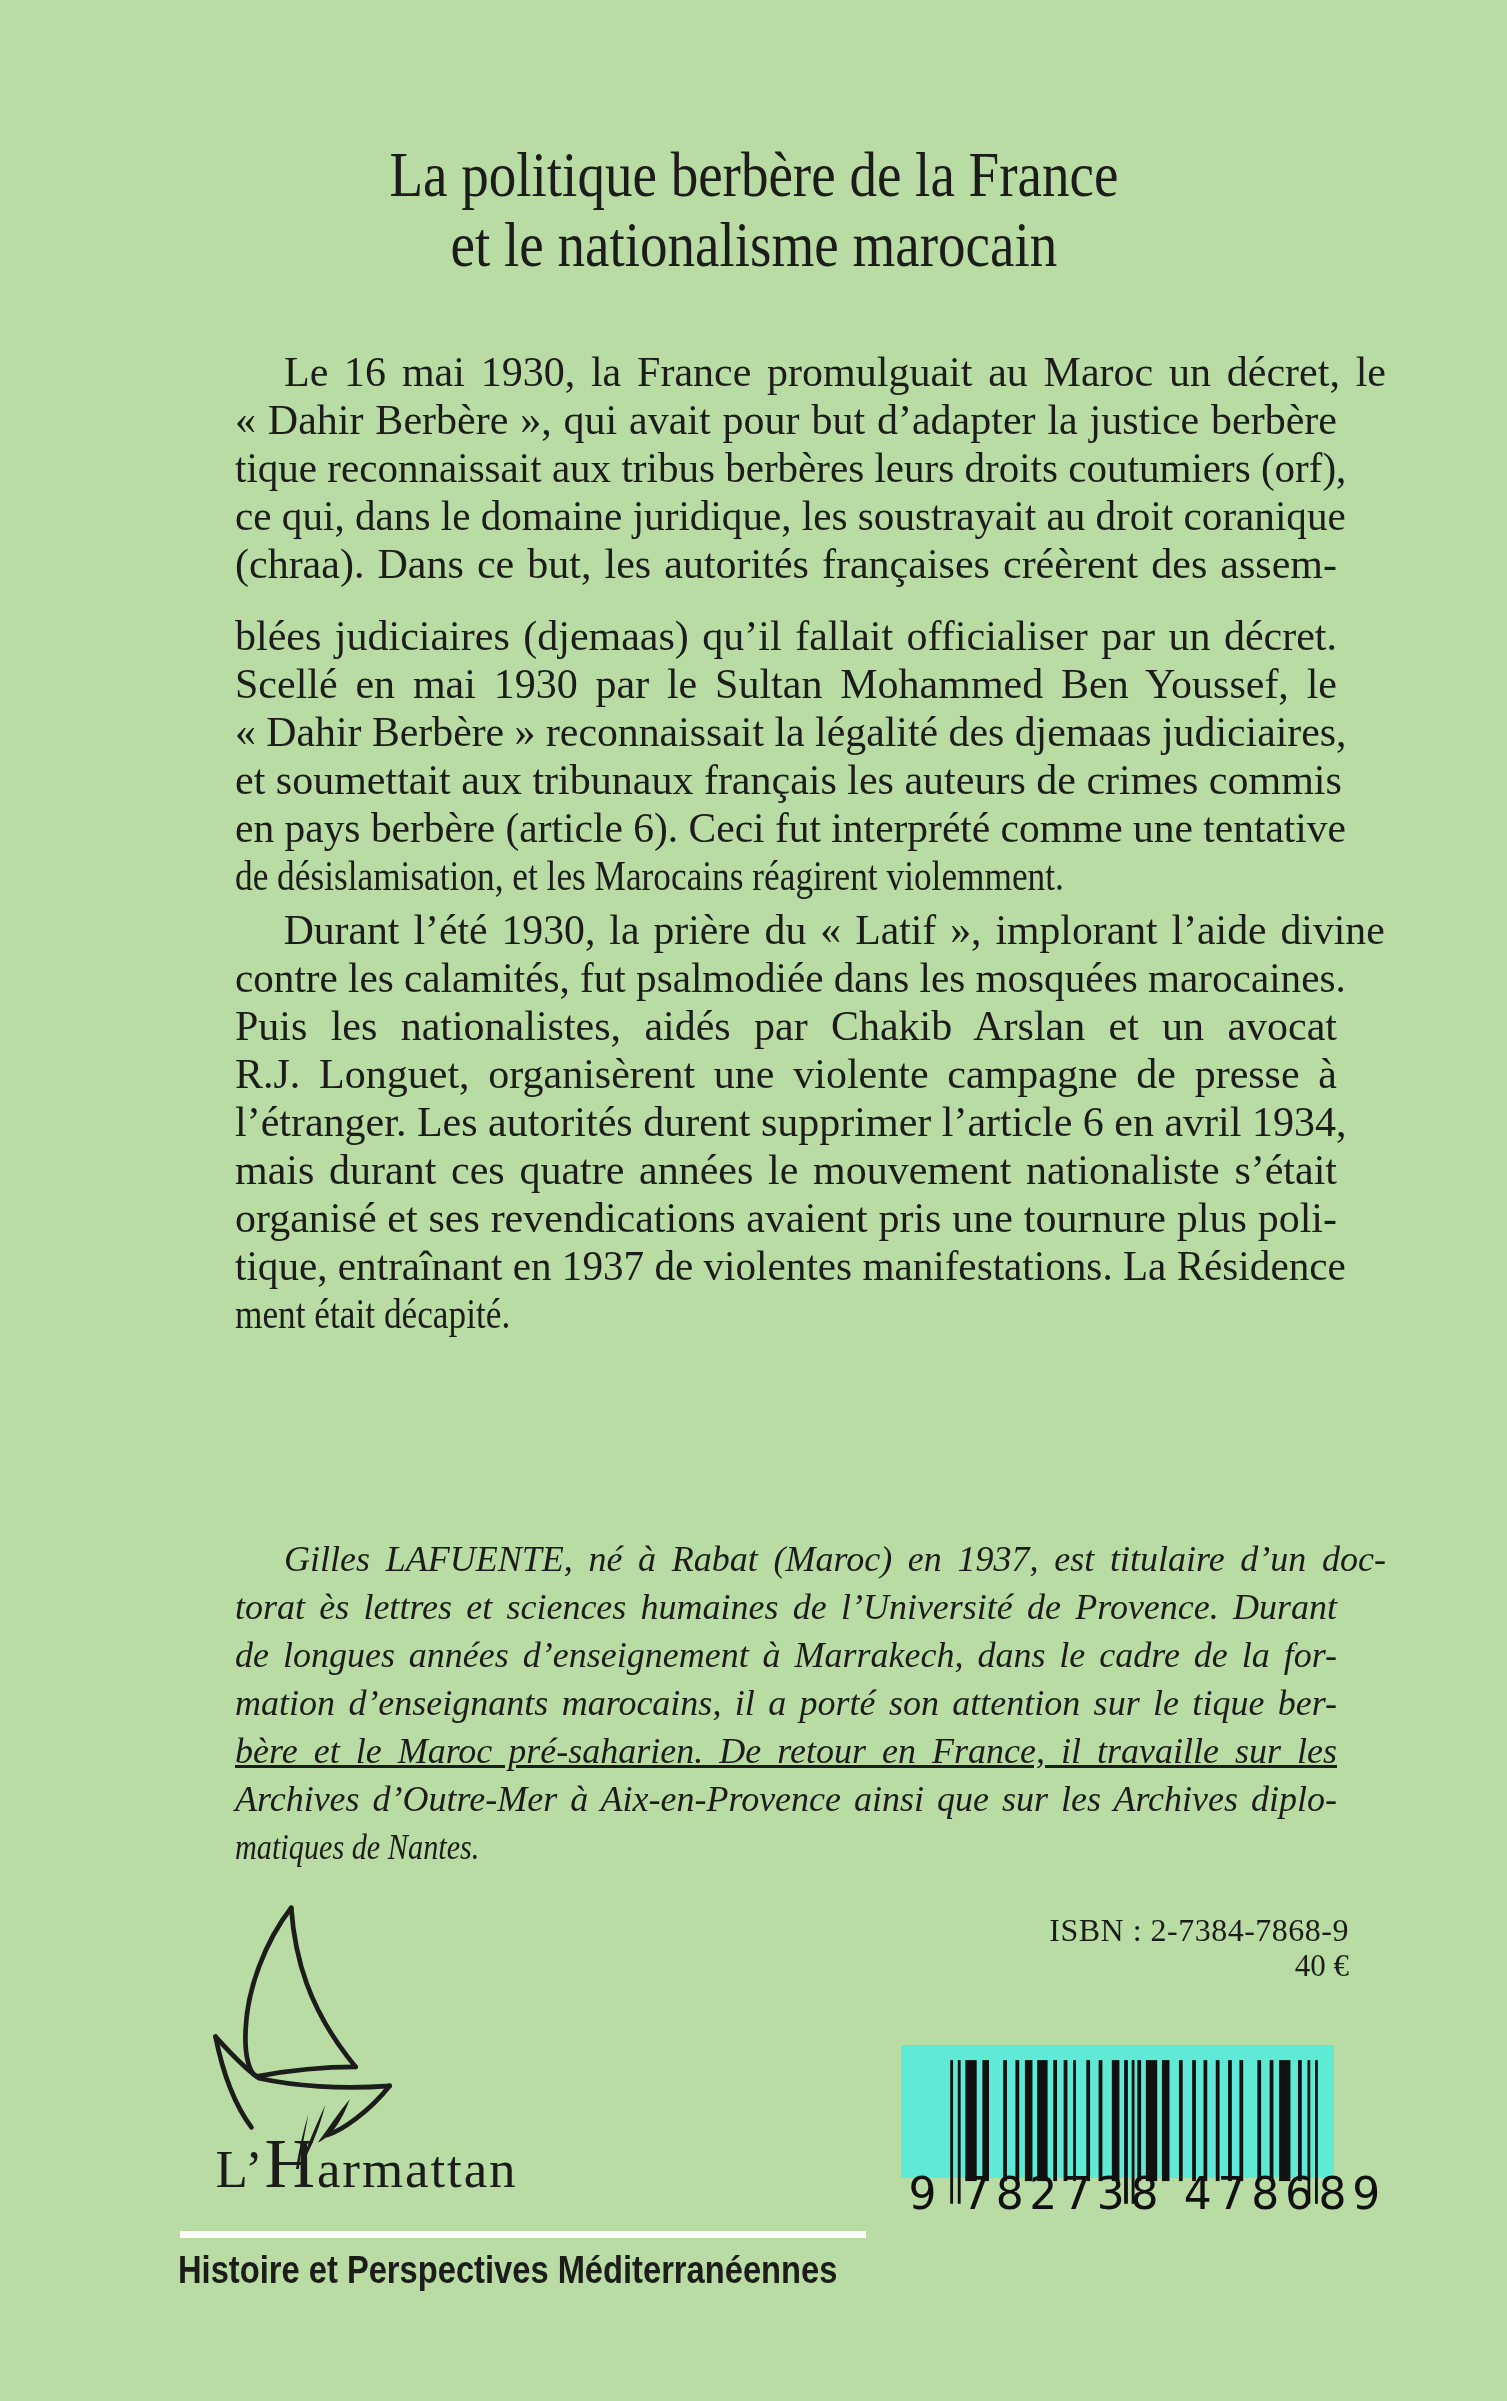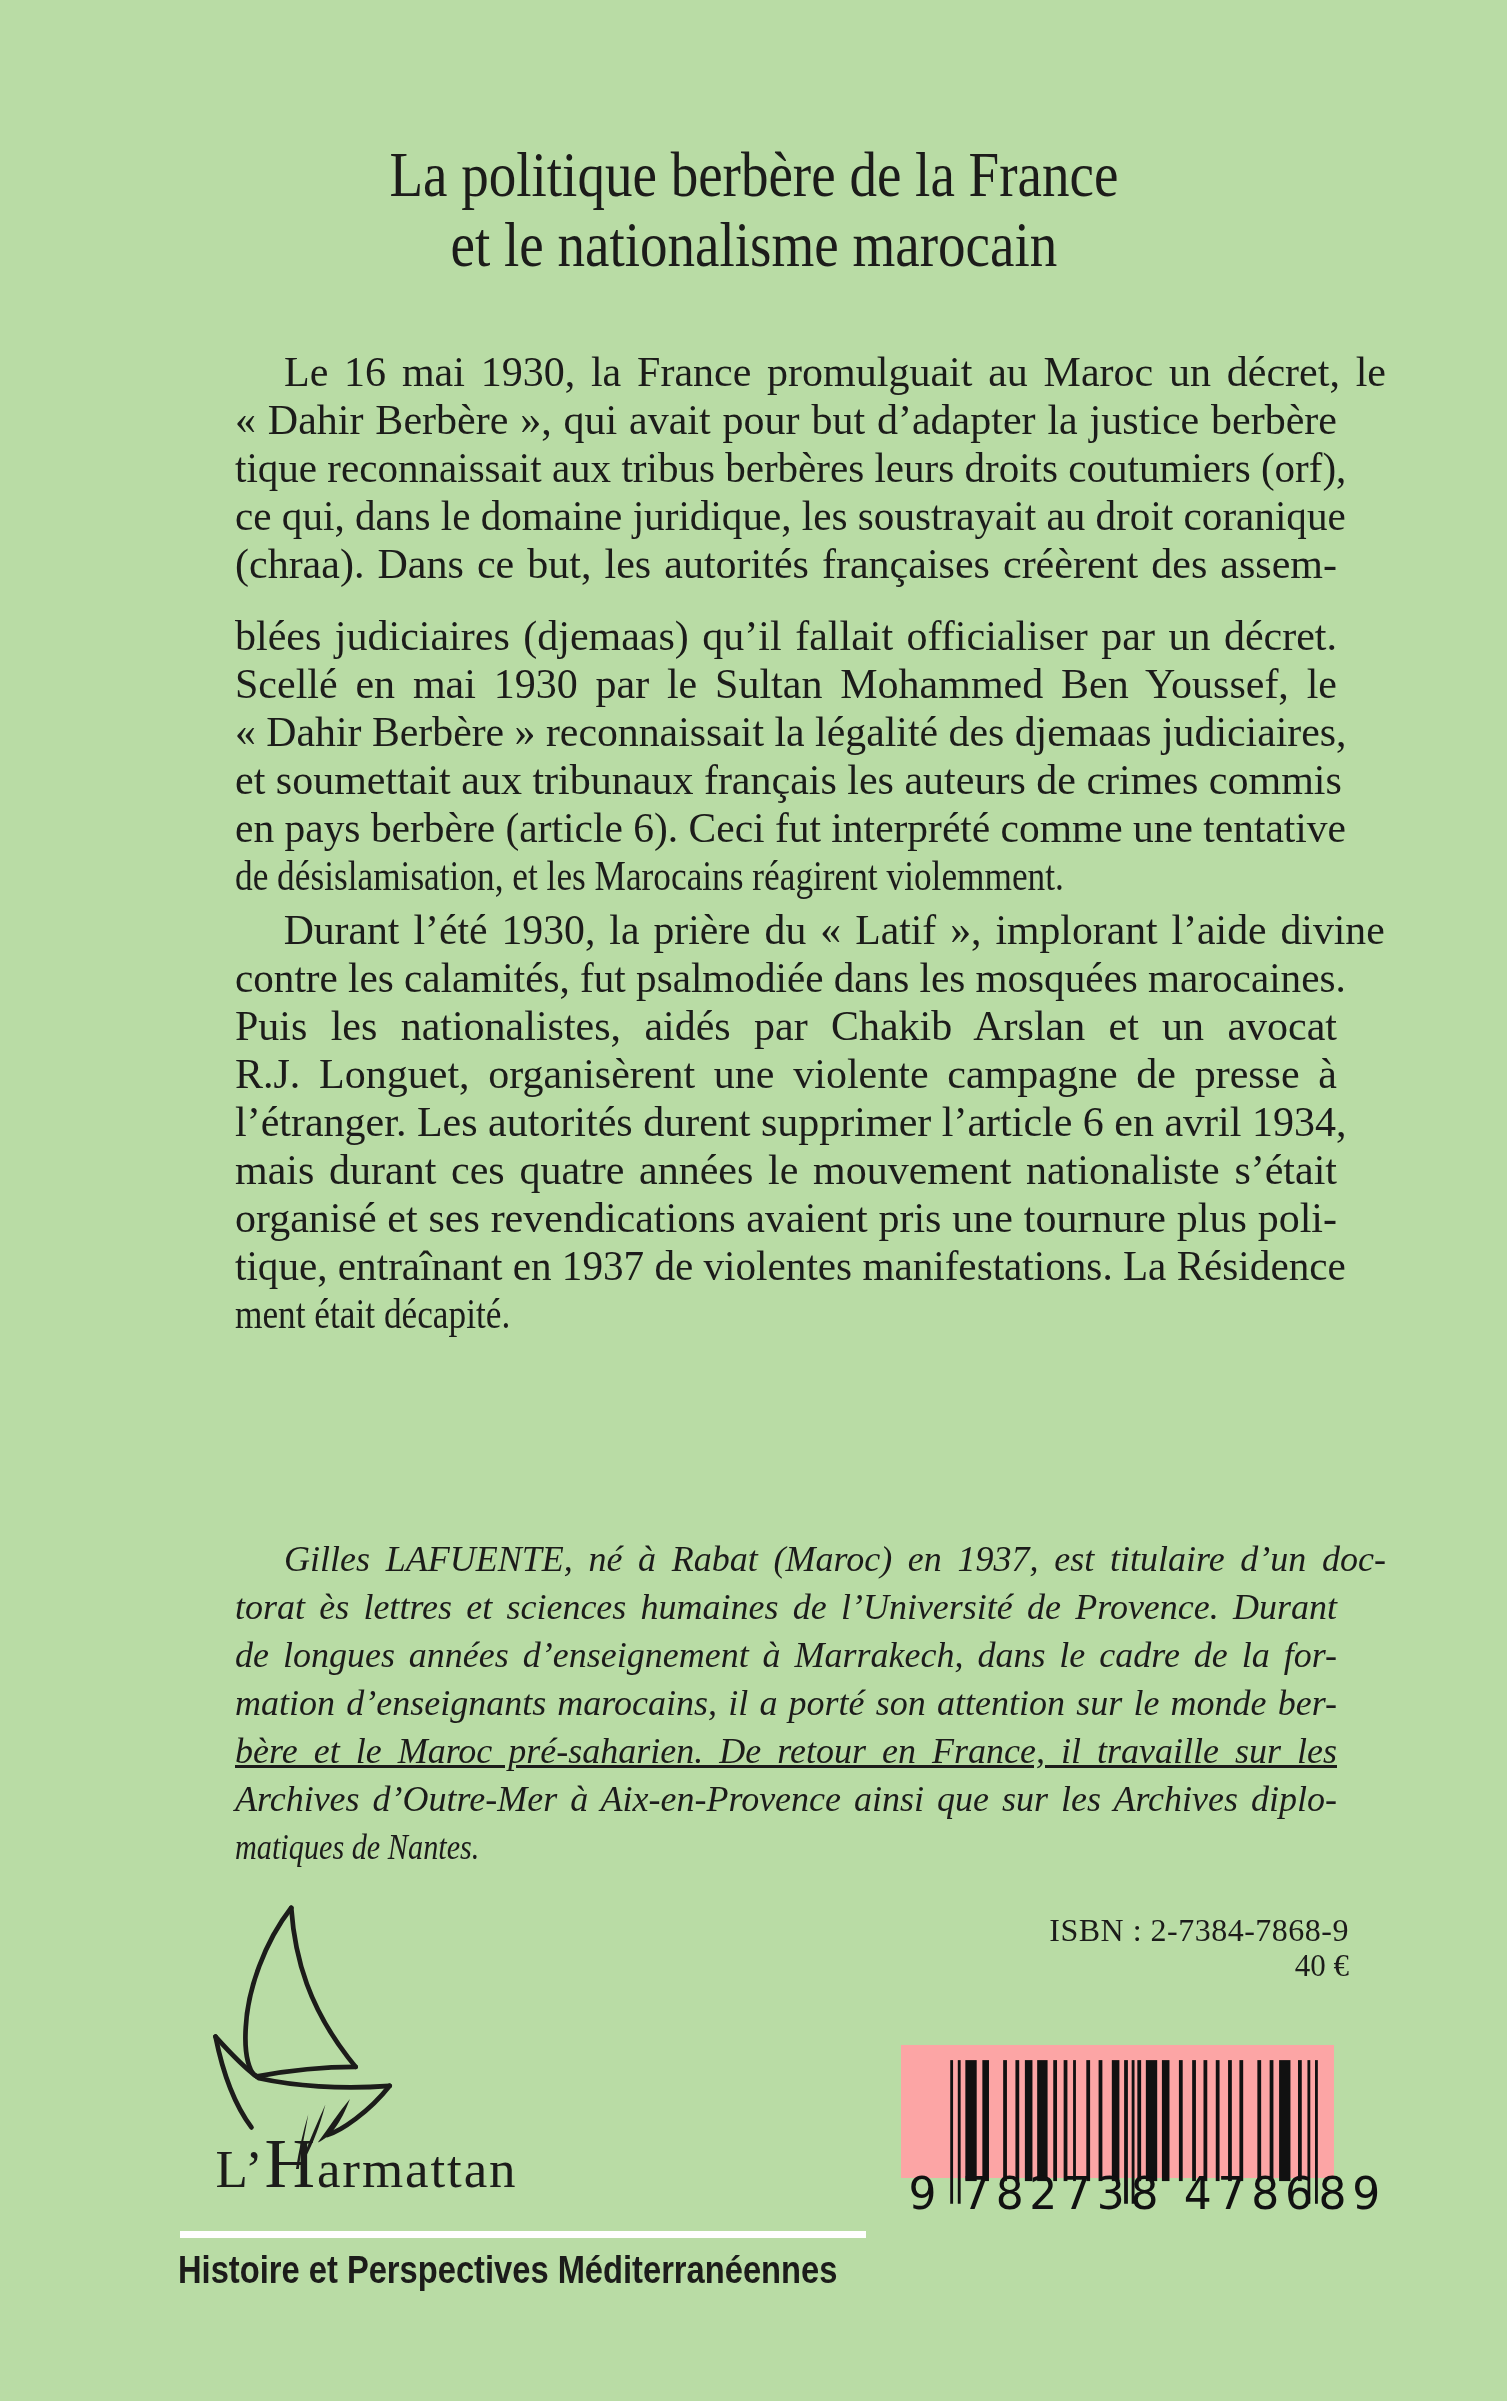--- a/index.html
+++ b/index.html
@@ -104,21 +104,21 @@
       font-size: 32px;
       letter-spacing: 0.5px;
       white-space: nowrap;
     }
     .barcode-box {
       position: absolute;
       left: 901px;
       top: 2045px;
       width: 433px;
       height: 133px;
-      background: #fca5a5;
+      background: #5eead4;
     }
     .barcode-svg {
       position: absolute;
       left: 0;
       top: 0;
     }
     .barcode-digits {
       position: absolute;
       left: 7.6px;
       top: 123px;
@@ -182,21 +182,21 @@
     <span class="line" style="display: block; width: 1102px; transform: scaleX(1);">organisé et ses revendications avaient pris une tournure plus poli-</span>
     <span class="line" style="display: block; width: 1124px; transform: scaleX(0.979798);">tique, entraînant en 1937 de violentes manifestations. La Résidence</span>
     <span class="line last" style="display: block; width: auto; transform: scaleX(0.84);">ment était décapité.</span>
   </div>
 </div>
 
 <div class="bio">
   <span class="line indent" style="display: block; width: 1102px; transform: scaleX(1);">Gilles LAFUENTE, né à Rabat (Maroc) en 1937, est titulaire d’un doc-</span>
   <span class="line" style="display: block; width: 1102px; transform: scaleX(1);">torat ès lettres et sciences humaines de l’Université de Provence. Durant</span>
   <span class="line" style="display: block; width: 1102px; transform: scaleX(1);">de longues années d’enseignement à Marrakech, dans le cadre de la for-</span>
-  <span class="line" style="display: block; width: 1102px; transform: scaleX(1);">mation d’enseignants marocains, il a porté son attention sur le monde ber-</span>
+  <span class="line" style="display: block; width: 1102px; transform: scaleX(1);">mation d’enseignants marocains, il a porté son attention sur le tique ber-</span>
   <span class="line" style="display: block; width: 1102px; transform: scaleX(1); text-decoration: underline;">bère et le Maroc pré-saharien. De retour en France, il travaille sur les</span>
   <span class="line" style="display: block; width: 1102px; transform: scaleX(1);">Archives d’Outre-Mer à Aix-en-Provence ainsi que sur les Archives diplo-</span>
   <span class="line last" style="display: block; width: auto; transform: scaleX(0.84);">matiques de Nantes.</span>
 </div>
 
 <div class="logo">
   <svg width="284" height="303" viewBox="0 0 300 320">
     <g fill="none" stroke="#1c1c1a" stroke-width="5" stroke-linecap="round" stroke-linejoin="round">
 
       <path d="M108 4 C 80 40, 62 90, 60 130 C 58 160, 64 180, 72 182"></path>

